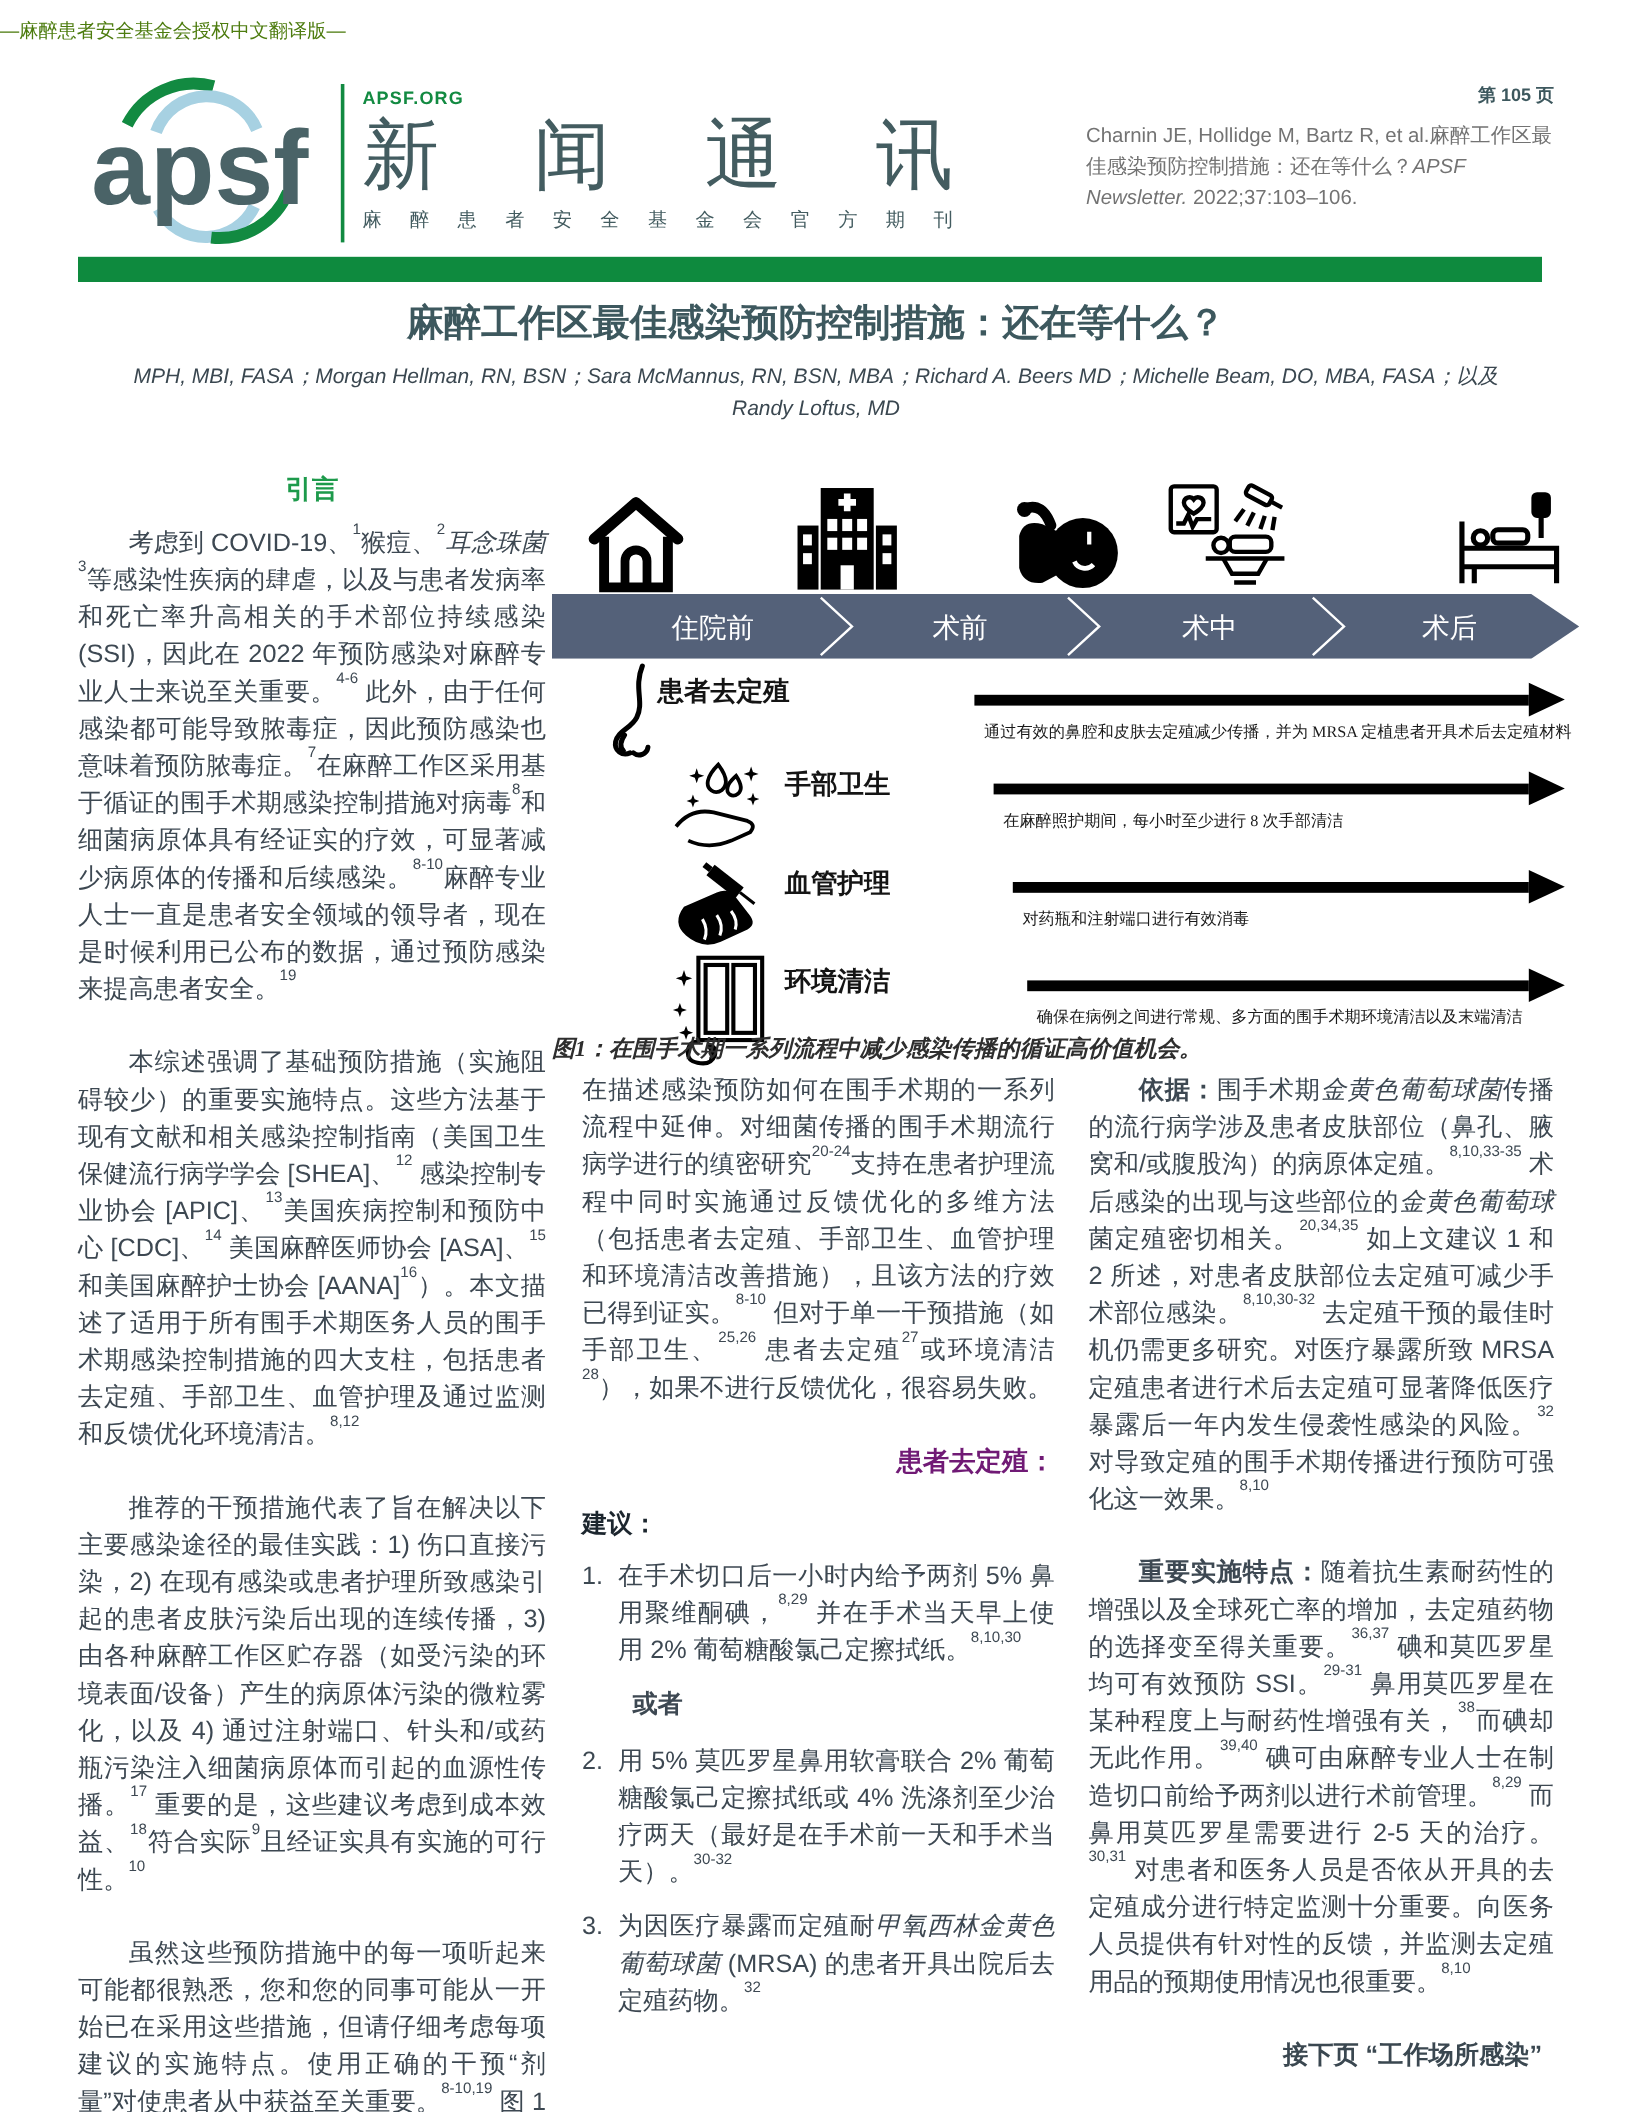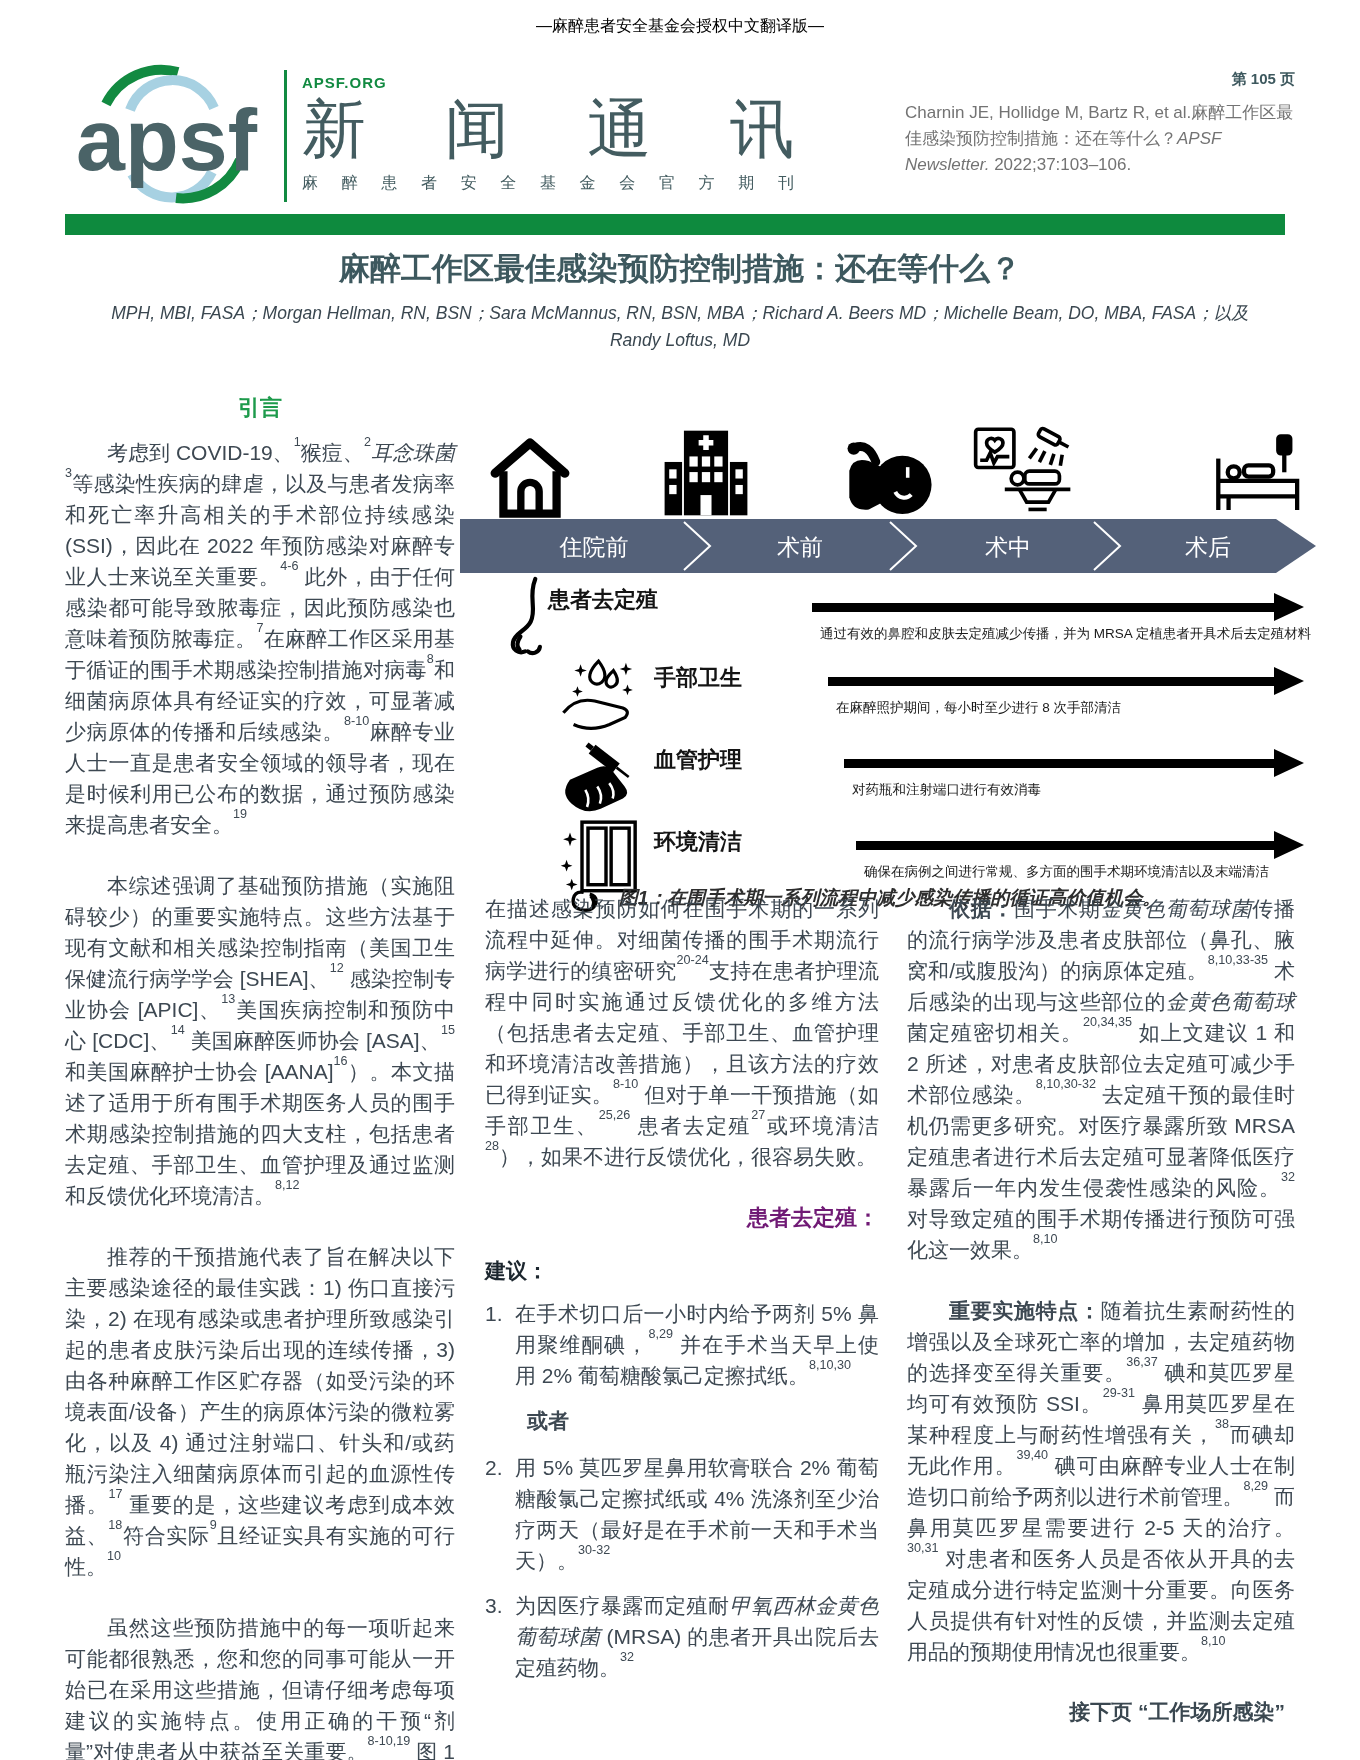--- a/index.html
+++ b/index.html
@@ -4,21 +4,21 @@
 <style>
   html,body{margin:0;padding:0;}
   body{
     width:1360px;height:1760px;position:relative;background:#ffffff;
     font-family:"Liberation Sans","DejaVu Sans",sans-serif;
     color:#3d4852;overflow:hidden;
   }
   .abs{position:absolute;}
   sup{font-size:0.6em;line-height:0;position:relative;top:-0.45em;}
   
-  .top-label{top:16px;left:0;width:100%;text-align:center;font-size:16px;color:#000000;}
+  .top-label{top:16px;left:0;width:100%;text-align:left;font-size:16px;color:#4d7c0f;}
   .page-number{top:70px;left:1065px;width:230px;text-align:right;font-size:15px;font-weight:bold;color:#3d585e;}
   .logo-wrap{top:58px;left:68px;width:205px;height:152px;}
   .mast-divider{top:70px;left:284px;width:2.5px;height:132px;background:#128a41;}
   .mast-right{top:74px;left:302px;width:492px;}
   .mast-site{font-size:15px;font-weight:bold;color:#128a41;letter-spacing:1px;}
   .mast-title{display:flex;justify-content:space-between;width:492px;margin-top:4px;
     font-size:64px;font-weight:500;color:#435c60;line-height:68px;}
   .mast-tagline{display:flex;justify-content:space-between;width:492px;margin-top:10px;
     font-size:16px;color:#435c60;font-weight:500;}
   .citation{top:100px;left:905px;width:392px;font-size:17px;line-height:26px;color:#737373;}
@@ -35,32 +35,32 @@
   .col p.no-indent{text-indent:0;}
   .green-heading{color:#1d9a4b;font-weight:bold;text-align:center;font-size:22px;margin:0 0 14px 0;}
   .mid-heading{color:#701a75;font-weight:bold;text-align:right;font-size:22px;margin:8px 0 22px 0;}
   .recs-label{font-weight:bold;color:#1c262e;margin:0 0 12px 0;}
   .rec-item{display:flex;margin:0 0 14px 0;}
   .rec-num{width:30px;flex:0 0 30px;}
   .rec-text{flex:1;}
   .or-label{margin:2px 0 16px 2em;font-weight:bold;}
   .footer-next{top:1698px;left:695px;width:590px;text-align:right;font-size:21px;font-weight:bold;color:#3a4750;}
   
-  .figure{top:425px;left:460px;width:860px;height:486px;}
+  .figure{top:401px;left:460px;width:860px;height:486px;font-family:Liberation Serif, serif;}
   .fig-icon{position:absolute;}
   .stage-bar{position:absolute;top:94px;left:0;}
   .stage-label{position:absolute;color:#ffffff;font-size:23px;transform:translateX(-50%);top:107px;}
   .fig-row-label{position:absolute;font-weight:bold;font-size:22px;color:#141414;}
   .fig-arrow{position:absolute;height:28px;}
   .fig-arrow .line{position:absolute;left:0;top:10px;height:9px;background:#000;}
   .fig-arrow .head{position:absolute;top:0;width:0;height:0;border-top:14px solid transparent;
     border-bottom:14px solid transparent;border-left:30px solid #000;}
   .fig-note{position:absolute;font-size:13.5px;color:#1a1a1a;white-space:nowrap;}
   .fig-caption{position:absolute;top:460px;left:0;width:860px;font-size:19px;font-weight:600;
-    font-style:italic;color:#2e2e2e;text-align:center;}
+    font-style:italic;color:#2e2e2e;}
 </style>
 </head>
 <body>
 
 <div class="abs top-label">—麻醉患者安全基金会授权中文翻译版—</div>
 <div class="abs page-number">第 105 页</div>
 
 <div class="abs logo-wrap">
   <svg width="205" height="152" viewBox="0 0 205 152">
     <path d="M38 46 A62 62 0 0 1 110 14" fill="none" stroke="#128a41" stroke-width="10"></path>

